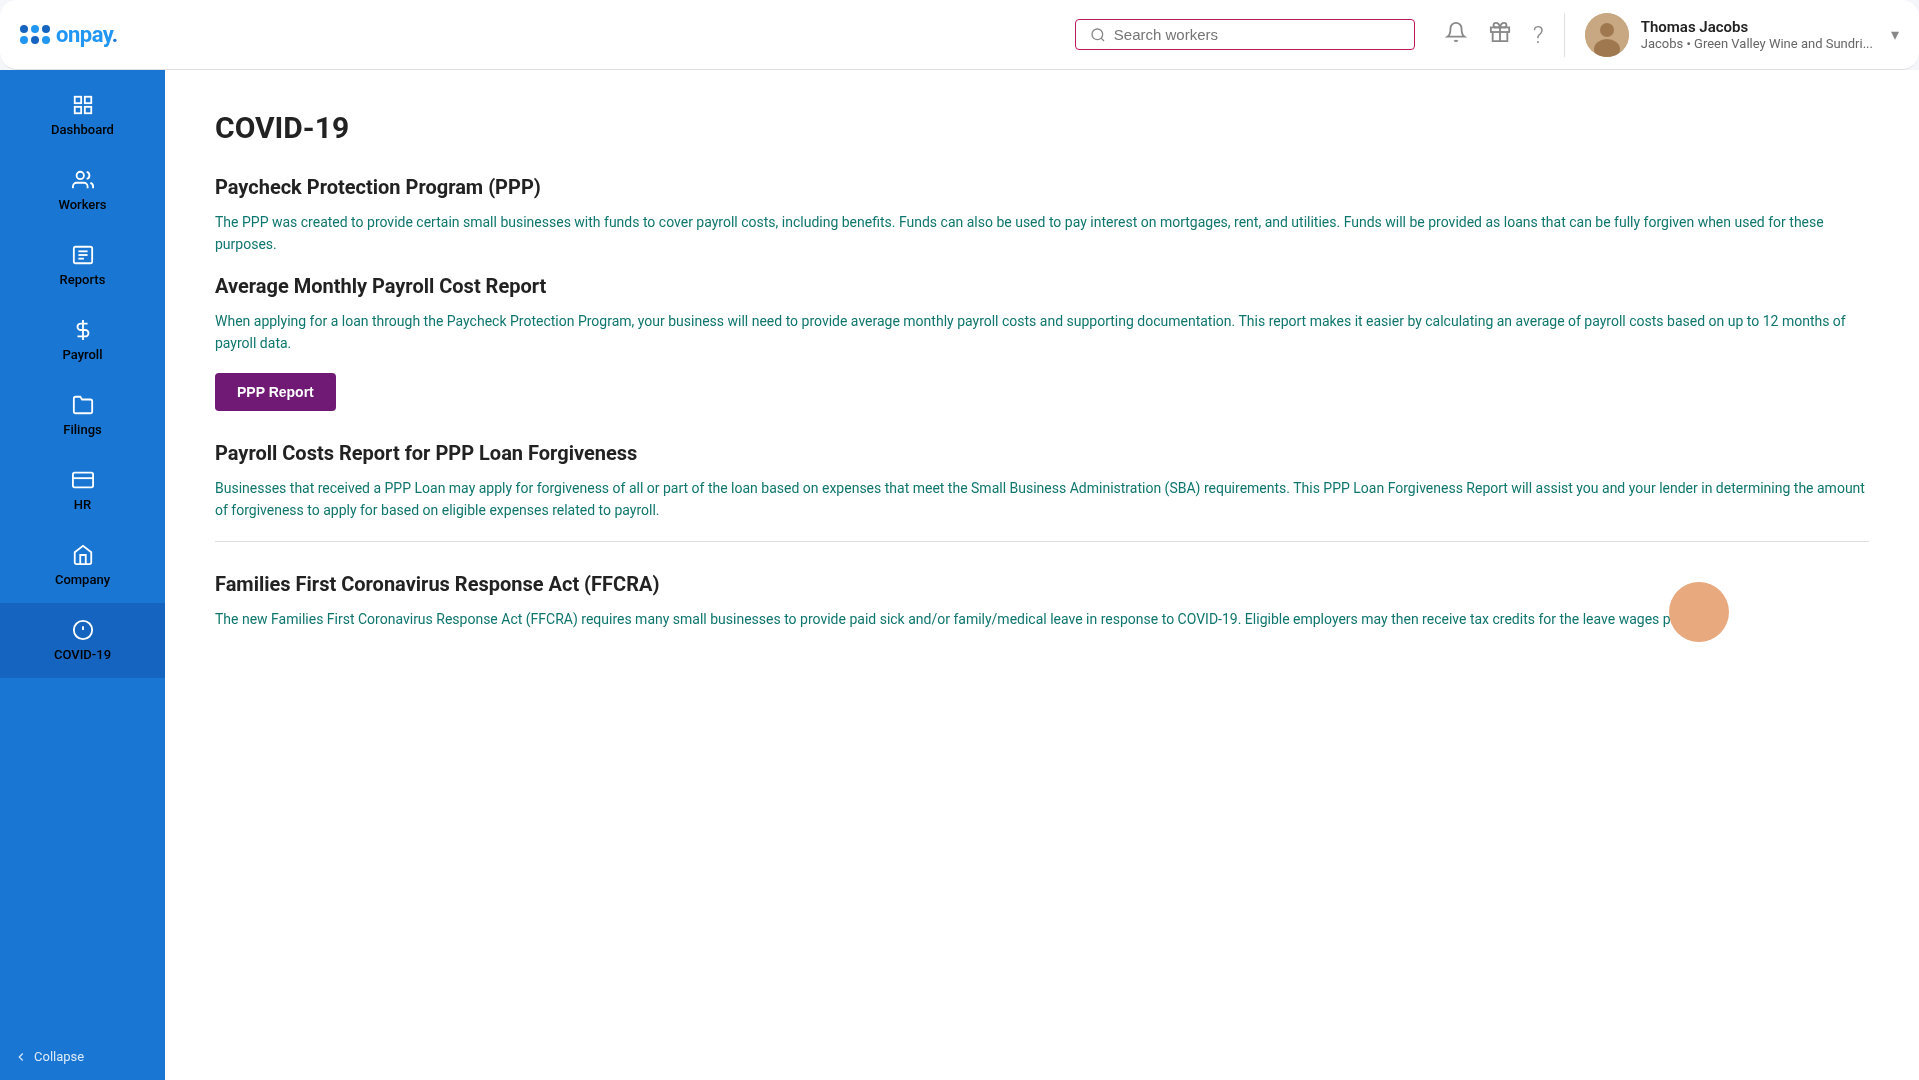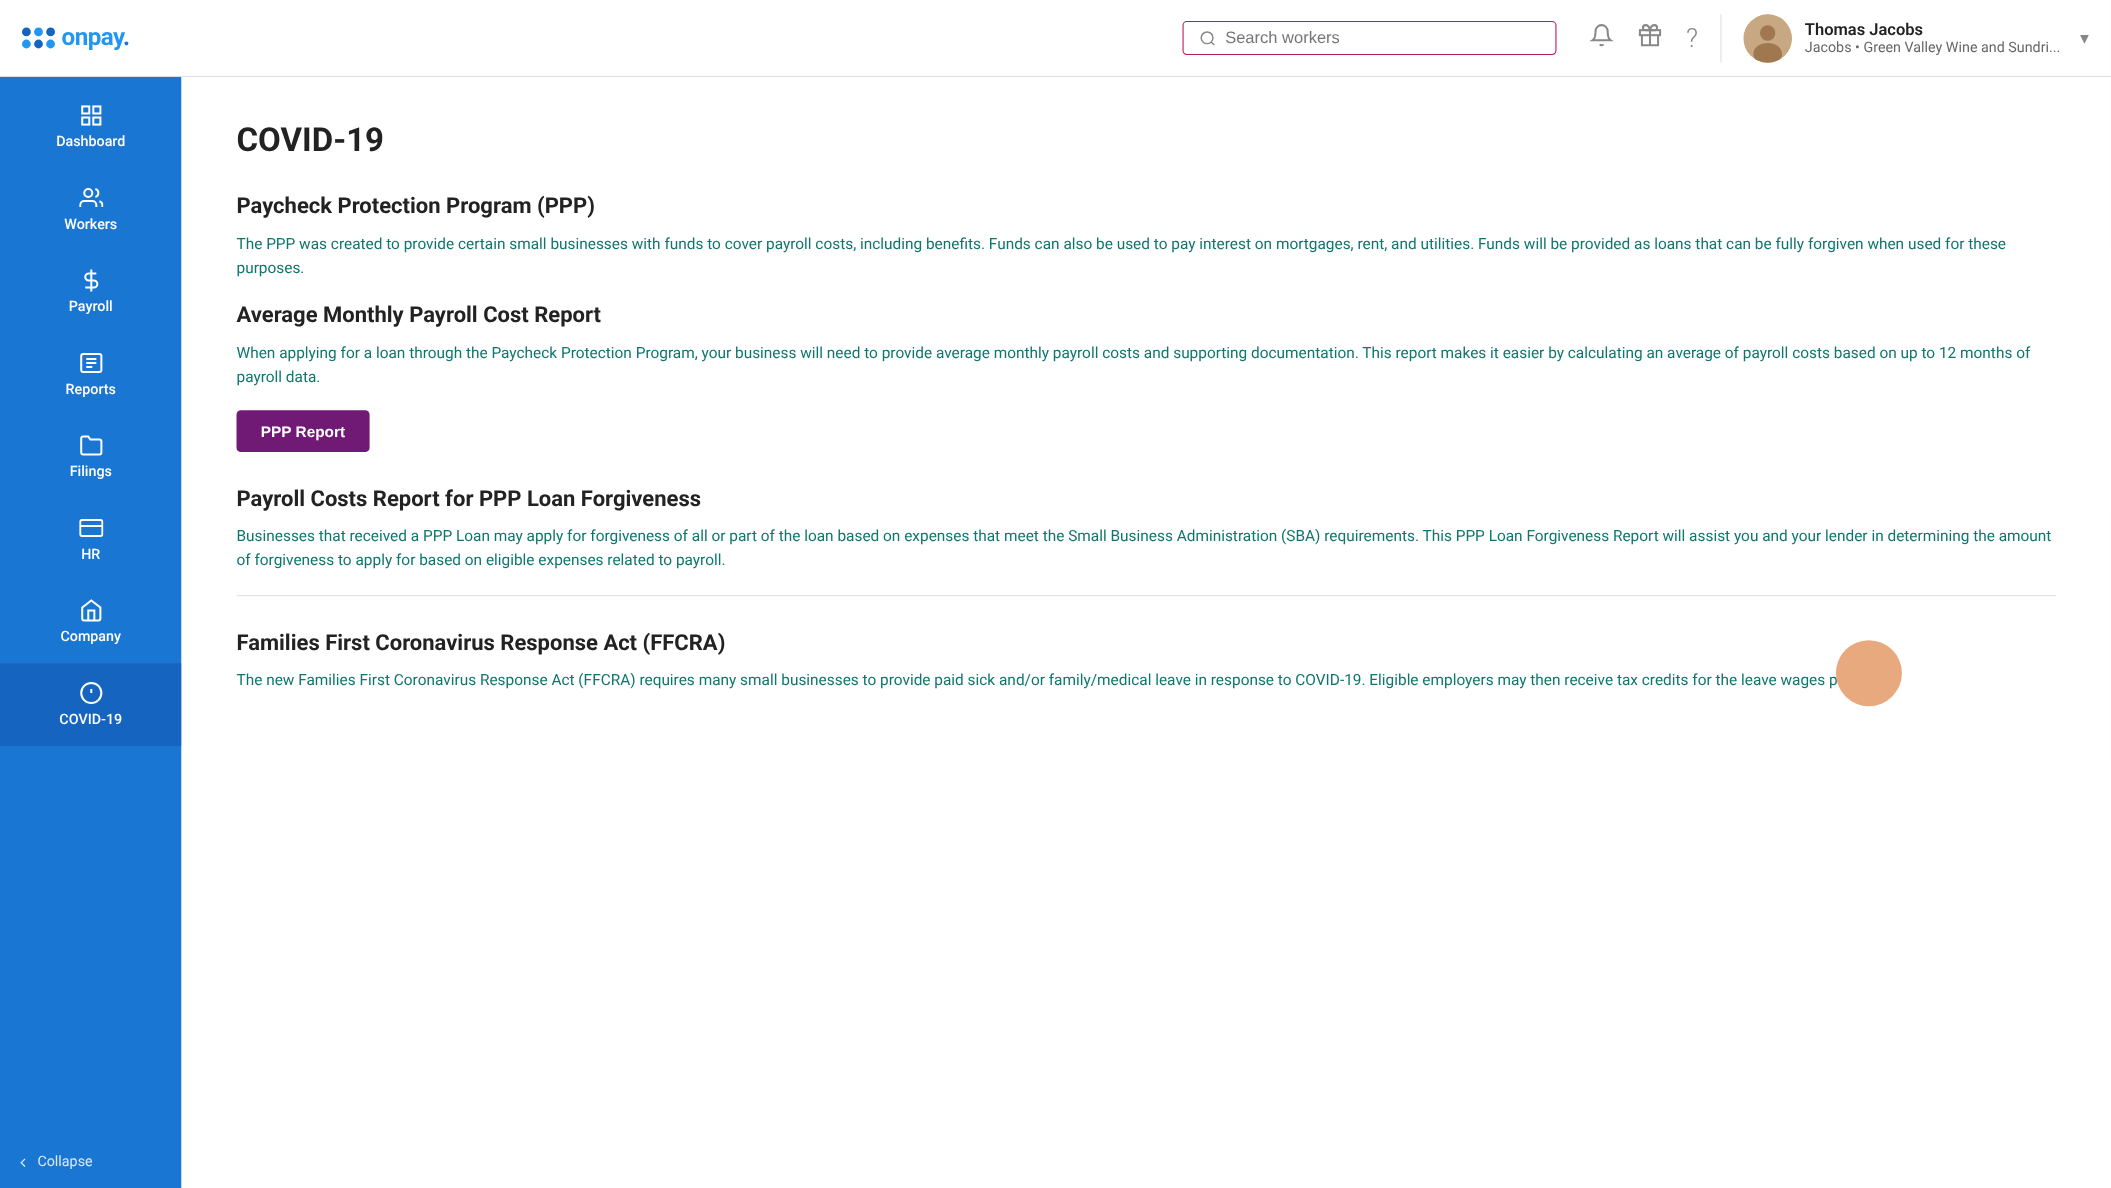--- a/index.html
+++ b/index.html
@@ -7,20 +7,21 @@
 
     
     .topnav {
       display: flex; align-items: center;
       background: #fff;
       border-bottom: 1px solid #e0e0e0;
       height: 70px;
       padding: 0 20px;
       flex-shrink: 0;
       z-index: 10;
+      border-radius: 17px;
     }
     .logo {
       display: flex; align-items: center; gap: 6px;
       margin-right: auto;
     }
     .logo-dots {
       display: grid; grid-template-columns: repeat(3,8px); gap: 3px;
     }
     .logo-dot { width: 8px; height: 8px; border-radius: 50%; background: #2196f3; }
     .logo-dot.dark { background: #1565c0; }
@@ -68,21 +69,21 @@
     
     .sidebar {
       width: 165px; background: #1976d2;
       display: flex; flex-direction: column;
       flex-shrink: 0;
       padding-top: 8px;
     }
     .sidebar-item {
       display: flex; flex-direction: column; align-items: center;
       padding: 16px 10px;
-      color: #ffffff; cursor: pointer; text-decoration: none;
+      color: #000000; cursor: pointer; text-decoration: none;
       font-size: 13px; gap: 6px;
       border-radius: 0;
       transition: background 0.15s;
     }
     .sidebar-item.active { background: #1565c0; }
     .sidebar-item .label { font-size: 13px; font-weight: 500; }
 
     .sidebar-collapse {
       margin-top: auto;
       display: flex; align-items: center; gap: 6px;
@@ -211,36 +212,36 @@
       <svg width="22" height="22" viewBox="0 0 24 24" fill="none" stroke="#fff" stroke-width="2">
         <path d="M17 21v-2a4 4 0 0 0-4-4H5a4 4 0 0 0-4 4v2"></path>
         <circle cx="9" cy="7" r="4"></circle>
         <path d="M23 21v-2a4 4 0 0 0-3-3.87"></path>
         <path d="M16 3.13a4 4 0 0 1 0 7.75"></path>
       </svg>
       <span class="label">Workers</span>
     </a>
     <a class="sidebar-item">
       <svg width="22" height="22" viewBox="0 0 24 24" fill="none" stroke="#fff" stroke-width="2">
-        <line x1="12" y1="1" x2="12" y2="23"></line>
-        <path d="M17 5H9.5a3.5 3.5 0 0 0 0 7h5a3.5 3.5 0 0 1 0 7H6"></path>
-      </svg>
-      <span class="label">Payroll</span>
-    </a>
-    <a class="sidebar-item">
-      <svg width="22" height="22" viewBox="0 0 24 24" fill="none" stroke="#fff" stroke-width="2">
         <rect x="2" y="3" width="20" height="18" rx="2"></rect>
         <line x1="7" y1="8" x2="17" y2="8"></line>
         <line x1="7" y1="12" x2="17" y2="12"></line>
         <line x1="7" y1="16" x2="13" y2="16"></line>
       </svg>
       <span class="label">Reports</span>
     </a>
     <a class="sidebar-item">
       <svg width="22" height="22" viewBox="0 0 24 24" fill="none" stroke="#fff" stroke-width="2">
+        <line x1="12" y1="1" x2="12" y2="23"></line>
+        <path d="M17 5H9.5a3.5 3.5 0 0 0 0 7h5a3.5 3.5 0 0 1 0 7H6"></path>
+      </svg>
+      <span class="label">Payroll</span>
+    </a>
+    <a class="sidebar-item">
+      <svg width="22" height="22" viewBox="0 0 24 24" fill="none" stroke="#fff" stroke-width="2">
         <path d="M22 19a2 2 0 0 1-2 2H4a2 2 0 0 1-2-2V5a2 2 0 0 1 2-2h5l2 3h9a2 2 0 0 1 2 2z"></path>
       </svg>
       <span class="label">Filings</span>
     </a>
     <a class="sidebar-item">
       <svg width="22" height="22" viewBox="0 0 24 24" fill="none" stroke="#fff" stroke-width="2">
         <rect x="1" y="4" width="22" height="16" rx="2"></rect>
         <line x1="1" y1="10" x2="23" y2="10"></line>
       </svg>
       <span class="label">HR</span>

